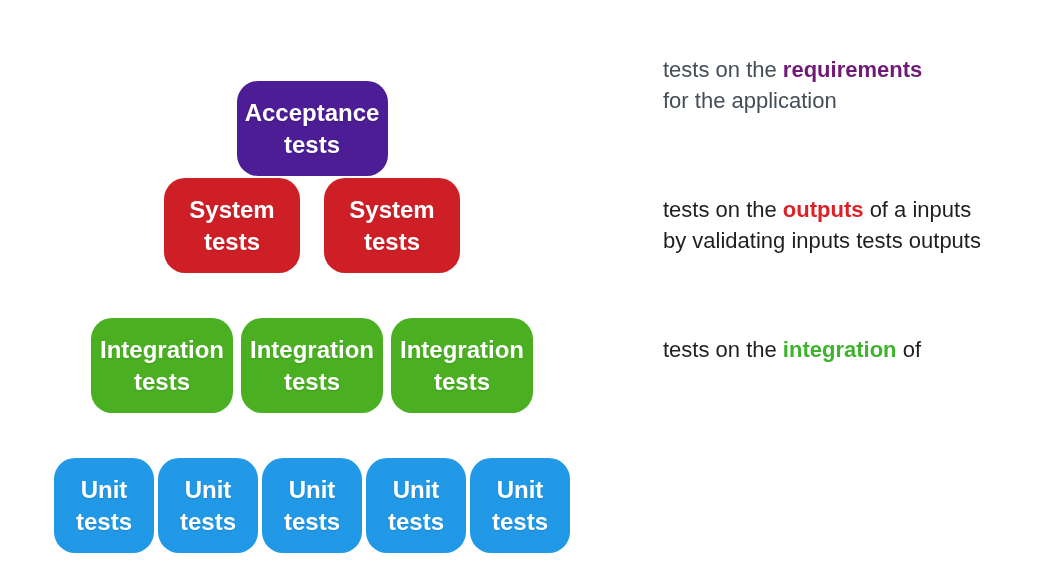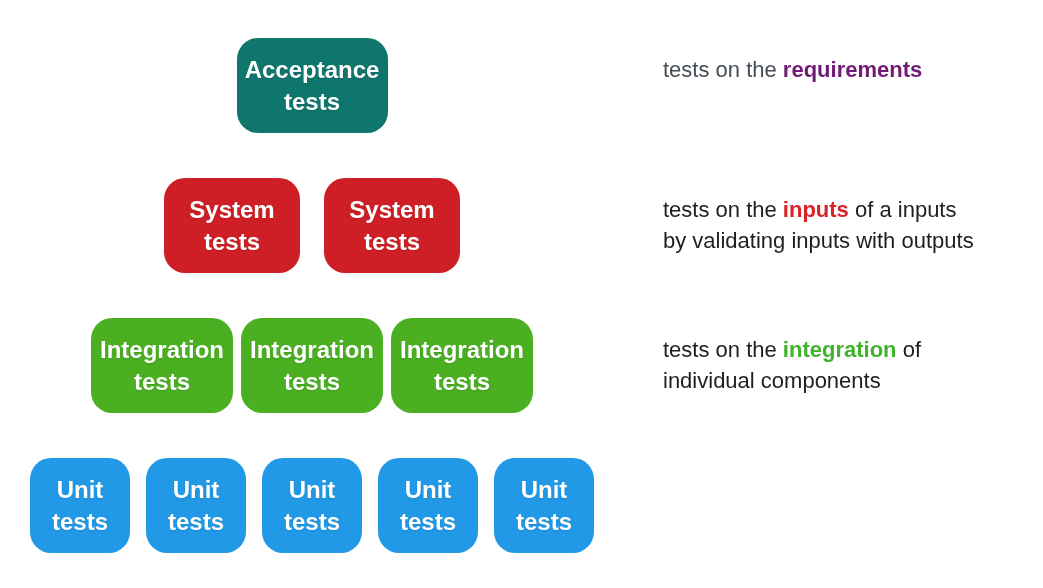--- a/index.html
+++ b/index.html
@@ -21,21 +21,21 @@
     position: absolute;
     left: 0;
     width: 624px;
     height: 95px;
     display: flex;
     justify-content: center;
   }
   .row0 { top: 38px; }
   .row1 { top: 178px; gap: 24px; }
   .row2 { top: 318px; gap: 8px; }
-  .row3 { top: 458px; gap: 16px; }
+  .row3 { top: 458px; gap: 4px; }
 
   .box {
     box-sizing: border-box;
     height: 95px;
     border-radius: 21px;
     display: flex;
     flex-direction: column;
     align-items: center;
     justify-content: center;
     color: #ffffff;
@@ -64,21 +64,21 @@
   .note p { margin: 0; }
   .note .em { font-weight: 700; }
   .note .it { font-style: italic; }
 </style>
 </head>
 <body>
 
 <div class="canvas">
 
   <div class="row row0">
-    <div class="box" style="background-color: #0f766e;">
+    <div class="box" style="background-color: #4c1d95; margin-top: 43px;">
       <span>Acceptance</span>
       <span>tests</span>
     </div>
   </div>
 
   <div class="row row1">
     <div class="box" style="background-color: rgb(207, 31, 38);">
       <span>System</span>
       <span>tests</span>
     </div>
@@ -121,26 +121,26 @@
       <span>tests</span>
     </div>
     <div class="box" style="background-color: rgb(33, 153, 230);">
       <span>Unit</span>
       <span>tests</span>
     </div>
   </div>
 
   <div class="note note0" style="color: rgb(69, 77, 86);">
     <p><span>tests on the </span><span class="em" style="color: #701a75;">requirements</span><span></span></p>
+    <p><span>for the application</span><span class="it"></span></p>
   </div>
 
   <div class="note note1" style="color: rgb(30, 31, 33);">
-    <p><span>tests on the </span><span class="em" style="color: rgb(219, 34, 40);">inputs</span><span> of a inputs</span></p>
-    <p><span>by validating inputs with outputs</span><span class="it"></span></p>
+    <p><span>tests on the </span><span class="em" style="color: rgb(219, 34, 40);">outputs</span><span> of a inputs</span></p>
+    <p><span>by validating inputs tests outputs</span><span class="it"></span></p>
   </div>
 
   <div class="note note2" style="color: rgb(30, 31, 33);">
     <p><span>tests on the </span><span class="em" style="color: rgb(63, 179, 43);">integration</span><span> of</span></p>
-    <p><span>individual components</span><span class="it"></span></p>
   </div>
 
 
 </div>
 
 </body></html>

